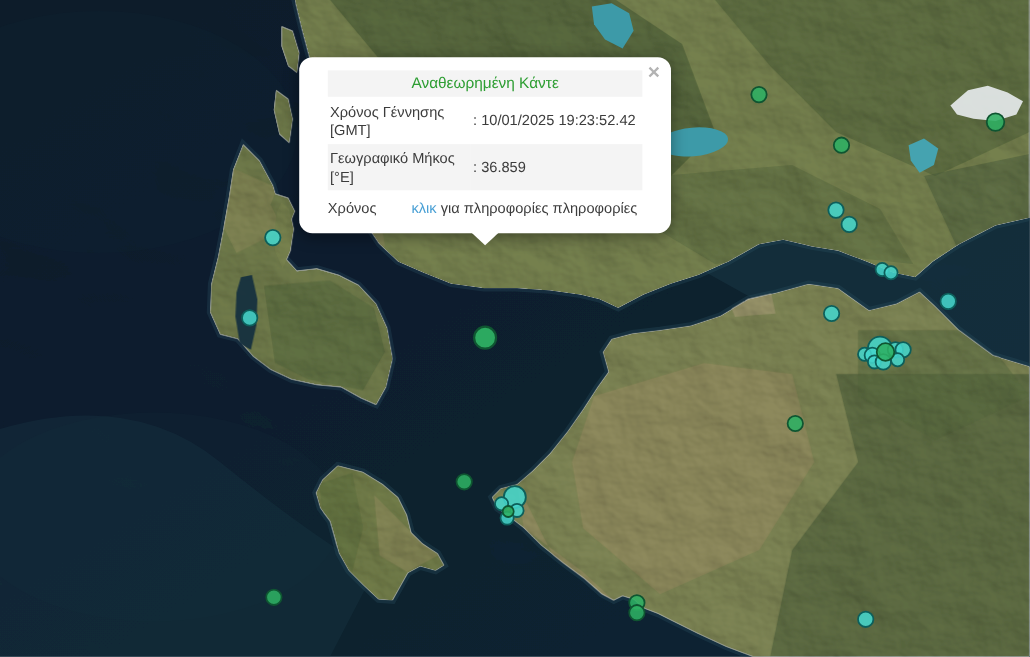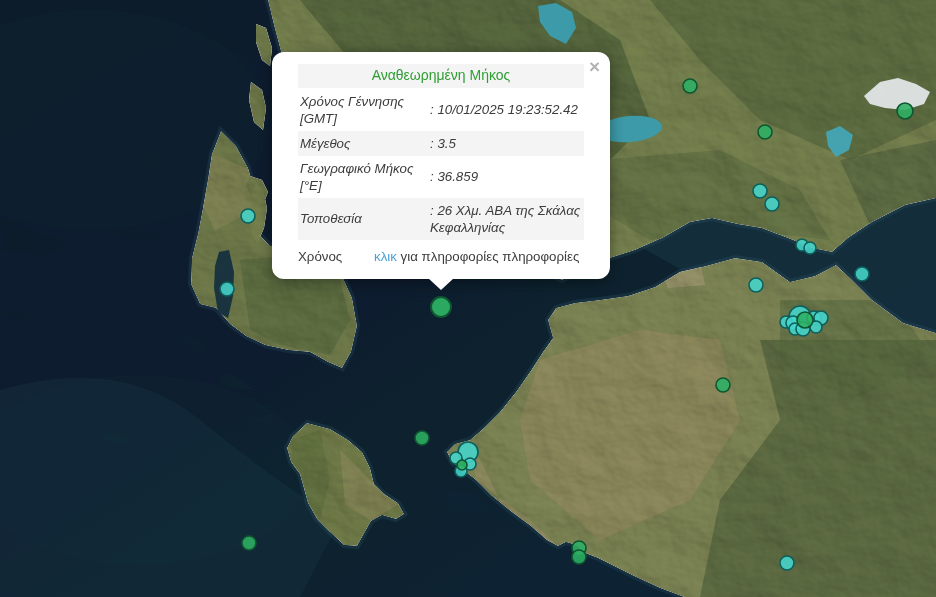--- a/index.html
+++ b/index.html
@@ -16,21 +16,21 @@
   .popup{position:absolute;left:272px;top:52px;width:338px;box-sizing:border-box;
          background:#fff;border-radius:12px;box-shadow:0 3px 14px rgba(0,0,0,.4);
          padding:12px 26px 14px;color:#3c3c3c;font-size:13.3px;line-height:1.28;}
   .popup-tail{position:absolute;left:50%;bottom:-11px;transform:translateX(-50%);
          width:0;height:0;border-left:13px solid transparent;border-right:13px solid transparent;
          border-top:12px solid #fff;}
   .popup-close{position:absolute;top:3px;right:8px;background:none;border:none;
          color:#b3b3b3;font-size:19px;font-weight:bold;line-height:1;cursor:pointer;padding:2px;}
   .popup-title{background:#f4f4f4;color:var(--title_green);text-align:center;
          font-size:14px;padding:3px 0;margin-bottom:1px;}
-  .popup table{border-collapse:collapse;width:100%;font-style:italic;}
+  .popup table{border-collapse:collapse;width:100%;}
   .popup td{padding:4px 2px;vertical-align:middle;}
   .popup td.lbl{width:126px;}
   .popup tr:nth-child(even) td{background:#f4f4f4;}
   .popup-footer{padding-top:8px;}
   .popup-footer a{color:var(--link_blue);text-decoration:none;cursor:pointer;margin-left:28px;}
 </style>
 </head>
 <body>
 
 <div class="map">
@@ -180,37 +180,29 @@
         <circle cx="249" cy="543" r="7" class="marker green"></circle>
         <circle cx="579" cy="548" r="7" class="marker green"></circle>
         <circle cx="579" cy="557" r="7" class="marker green"></circle>
         <circle cx="787" cy="563" r="7" class="marker teal"></circle>
         <circle cx="441" cy="307" r="10" class="marker green selected"></circle>
       </g>
   </svg>
 
   <div class="popup">
     <button class="popup-close">×</button>
-    <div class="popup-title">Αναθεωρημένη Μήκος</div>
+    <div class="popup-title">Αναθεωρημένη Κάντε</div>
     <table>
       <tbody>
           <tr>
             <td class="lbl">Χρόνος Γέννησης [GMT]</td>
             <td class="val">: 10/01/2025 19:23:52.42</td>
           </tr>
           <tr>
-            <td class="lbl">Μέγεθος</td>
-            <td class="val">: 3.5</td>
-          </tr>
-          <tr>
             <td class="lbl">Γεωγραφικό Μήκος [°E]</td>
             <td class="val">: 36.859</td>
-          </tr>
-          <tr>
-            <td class="lbl">Τοποθεσία</td>
-            <td class="val">: 26 Χλμ. ΑΒΑ της Σκάλας Κεφαλληνίας</td>
           </tr>
         </tbody>
     </table>
     <div class="popup-footer"><span>Χρόνος </span><a>κλικ</a><span> για πληροφορίες πληροφορίες</span></div>
     <div class="popup-tail"></div>
   </div>
 </div>
 
 </body></html>

